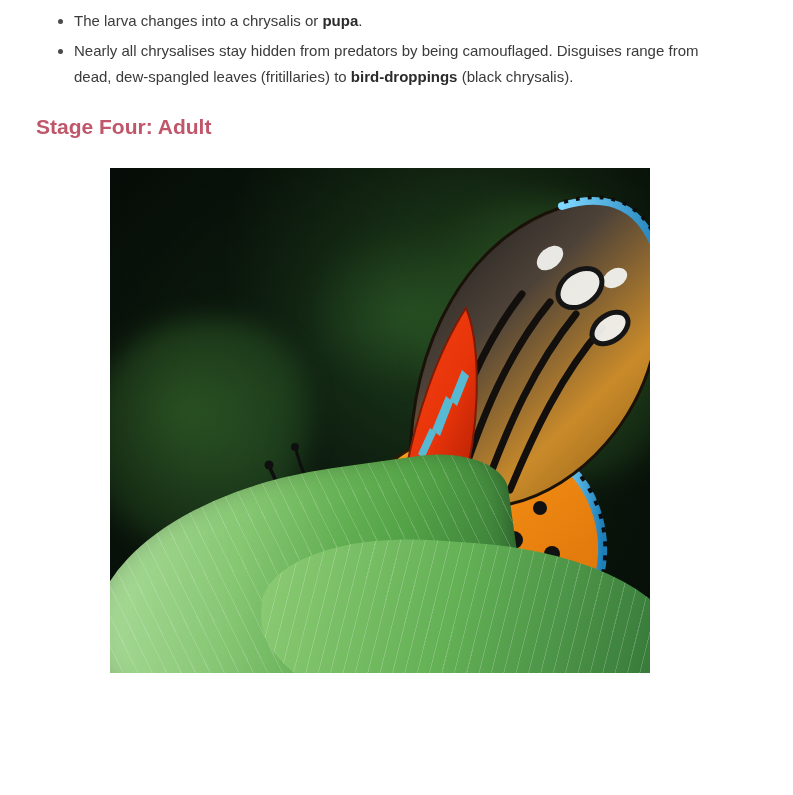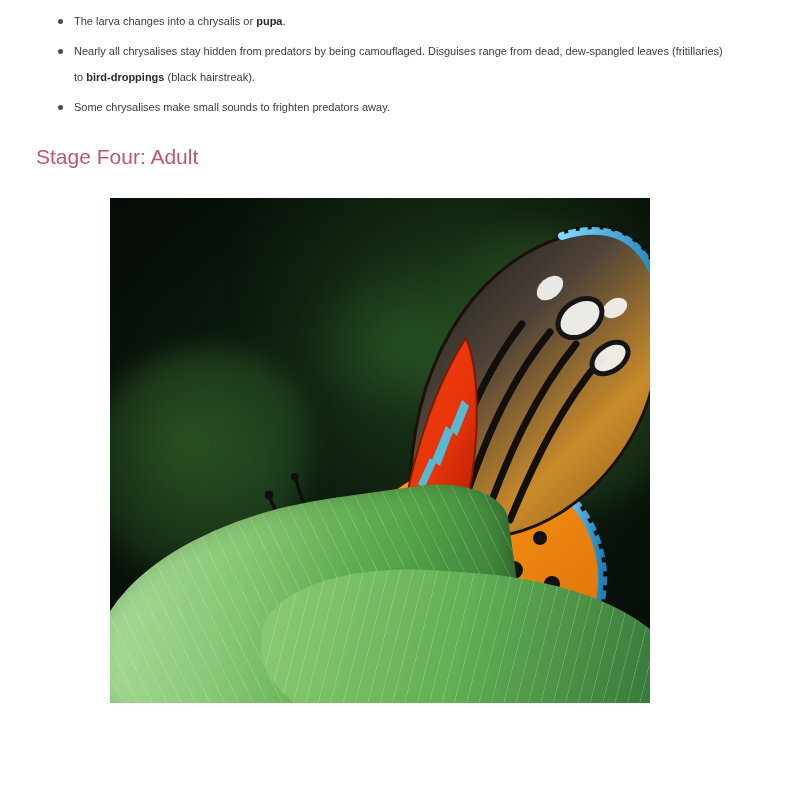--- a/index.html
+++ b/index.html
@@ -23,21 +23,21 @@
   }
   .bullet-list {
     list-style: none;
     margin: 0;
     padding: 0;
   }
   .bullet-list li {
     position: relative;
     padding-left: 18px;
     margin: 0 0 4px 0;
-    font-size: 11px;
+    font-size: 15px;
     line-height: 26px;
     color: #3b3b3b;
     max-width: 660px;
   }
   .bullet-list li::before {
     content: "";
     position: absolute;
     left: 2px;
     top: 11px;
     width: 5px;
@@ -48,21 +48,21 @@
   .list-wrap {
     padding: 8px 0 0 56px;
   }
   b {
     font-weight: bold;
     color: #2b2b2b;
   }
   .section-heading {
     font-size: 21px;
     color: #c0566a;
-    font-weight: normal;
+    font-weight: bold;
     margin: 22px 0 0 36px;
     line-height: 30px;
   }
   .figure {
     margin: 26px 0 0 110px;
     width: 540px;
     height: 505px;
     position: relative;
     overflow: hidden;
     background: #0c1a0e;
@@ -149,22 +149,21 @@
   }
 </style>
 </head>
 <body>
 
 <div class="page">
 
   <div class="list-wrap">
     <ul class="bullet-list">
       <li><span><span>The larva changes into a chrysalis or </span><b>pupa</b><span>.</span></span></li>
-      <li><span><span>Nearly all chrysalises stay hidden from predators by being camouflaged. Disguises range from dead, dew-spangled leaves (fritillaries) to </span><b>bird-droppings</b><span> (black hairstreak).</span></span></li>
-      <li><span><span>Some chrysalises make small sounds to frighten predators away.</span></span></li>
+      <li><span><span>Nearly all chrysalises stay hidden from predators by being camouflaged. Disguises range from dead, dew-spangled leaves (fritillaries) to </span><b>bird-droppings</b><span> (black chrysalis).</span></span></li>
     </ul>
   </div>
 
   <h2 class="section-heading">Stage Four: Adult</h2>
 
   <figure class="figure">
     <div class="photo">
       <div class="blur-leaf leaf-a"></div>
       <div class="blur-leaf leaf-b"></div>
       <div class="blur-leaf leaf-c"></div>

